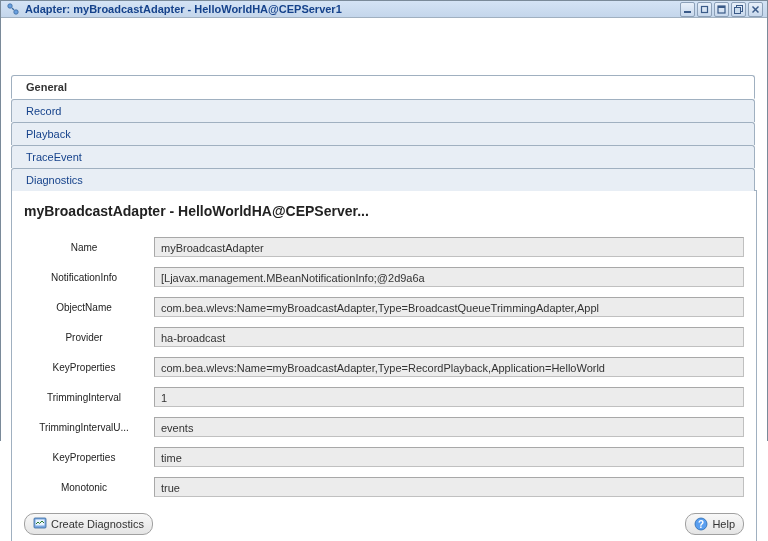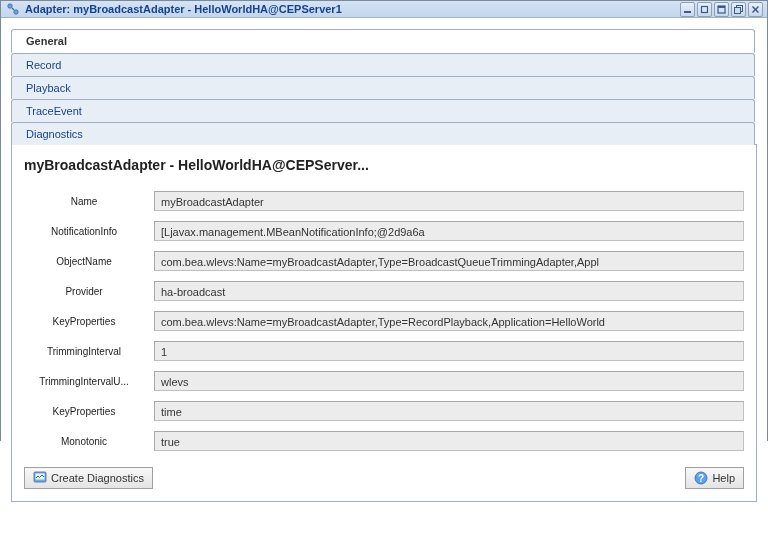--- a/index.html
+++ b/index.html
@@ -11,20 +11,21 @@
       height: 541px;
       overflow: hidden;
     }
     .window {
       width: 768px;
       height: 441px;
       border: 1px solid #7a8a99;
       background: #ffffff;
       display: flex;
       flex-direction: column;
+      gap: 46px;
     }
     .titlebar {
       height: 22px;
       background: linear-gradient(to bottom, #d4e3f5 0%, #c4d6eb 100%);
       border-bottom: 1px solid #a0b0c0;
       display: flex;
       align-items: center;
       padding: 0 4px;
     }
     .titlebar-icon {
@@ -138,21 +139,21 @@
       line-height: 16px;
     }
     .button-bar {
       display: flex;
       justify-content: space-between;
       margin-top: 6px;
     }
     .btn {
       background: linear-gradient(to bottom, #f8f8f8, #e4e4e4);
       border: 1px solid #a0a0a0;
-      border-radius: 0;
+      border-radius: 10px;
       padding: 3px 8px;
       font-size: 11px;
       color: #333;
       cursor: pointer;
       display: flex;
       align-items: center;
       gap: 4px;
     }
     .btn-icon {
       width: 14px;
@@ -247,21 +248,21 @@
           <div class="form-input">com.bea.wlevs:Name=myBroadcastAdapter,Type=RecordPlayback,Application=HelloWorld</div>
         </div>
 
         <div class="form-row">
           <div class="form-label">TrimmingInterval</div>
           <div class="form-input">1</div>
         </div>
 
         <div class="form-row">
           <div class="form-label">TrimmingIntervalU...</div>
-          <div class="form-input">wlevs</div>
+          <div class="form-input">events</div>
         </div>
 
         <div class="form-row">
           <div class="form-label">KeyProperties</div>
           <div class="form-input">time</div>
         </div>
 
         <div class="form-row">
           <div class="form-label">Monotonic</div>
           <div class="form-input">true</div>

